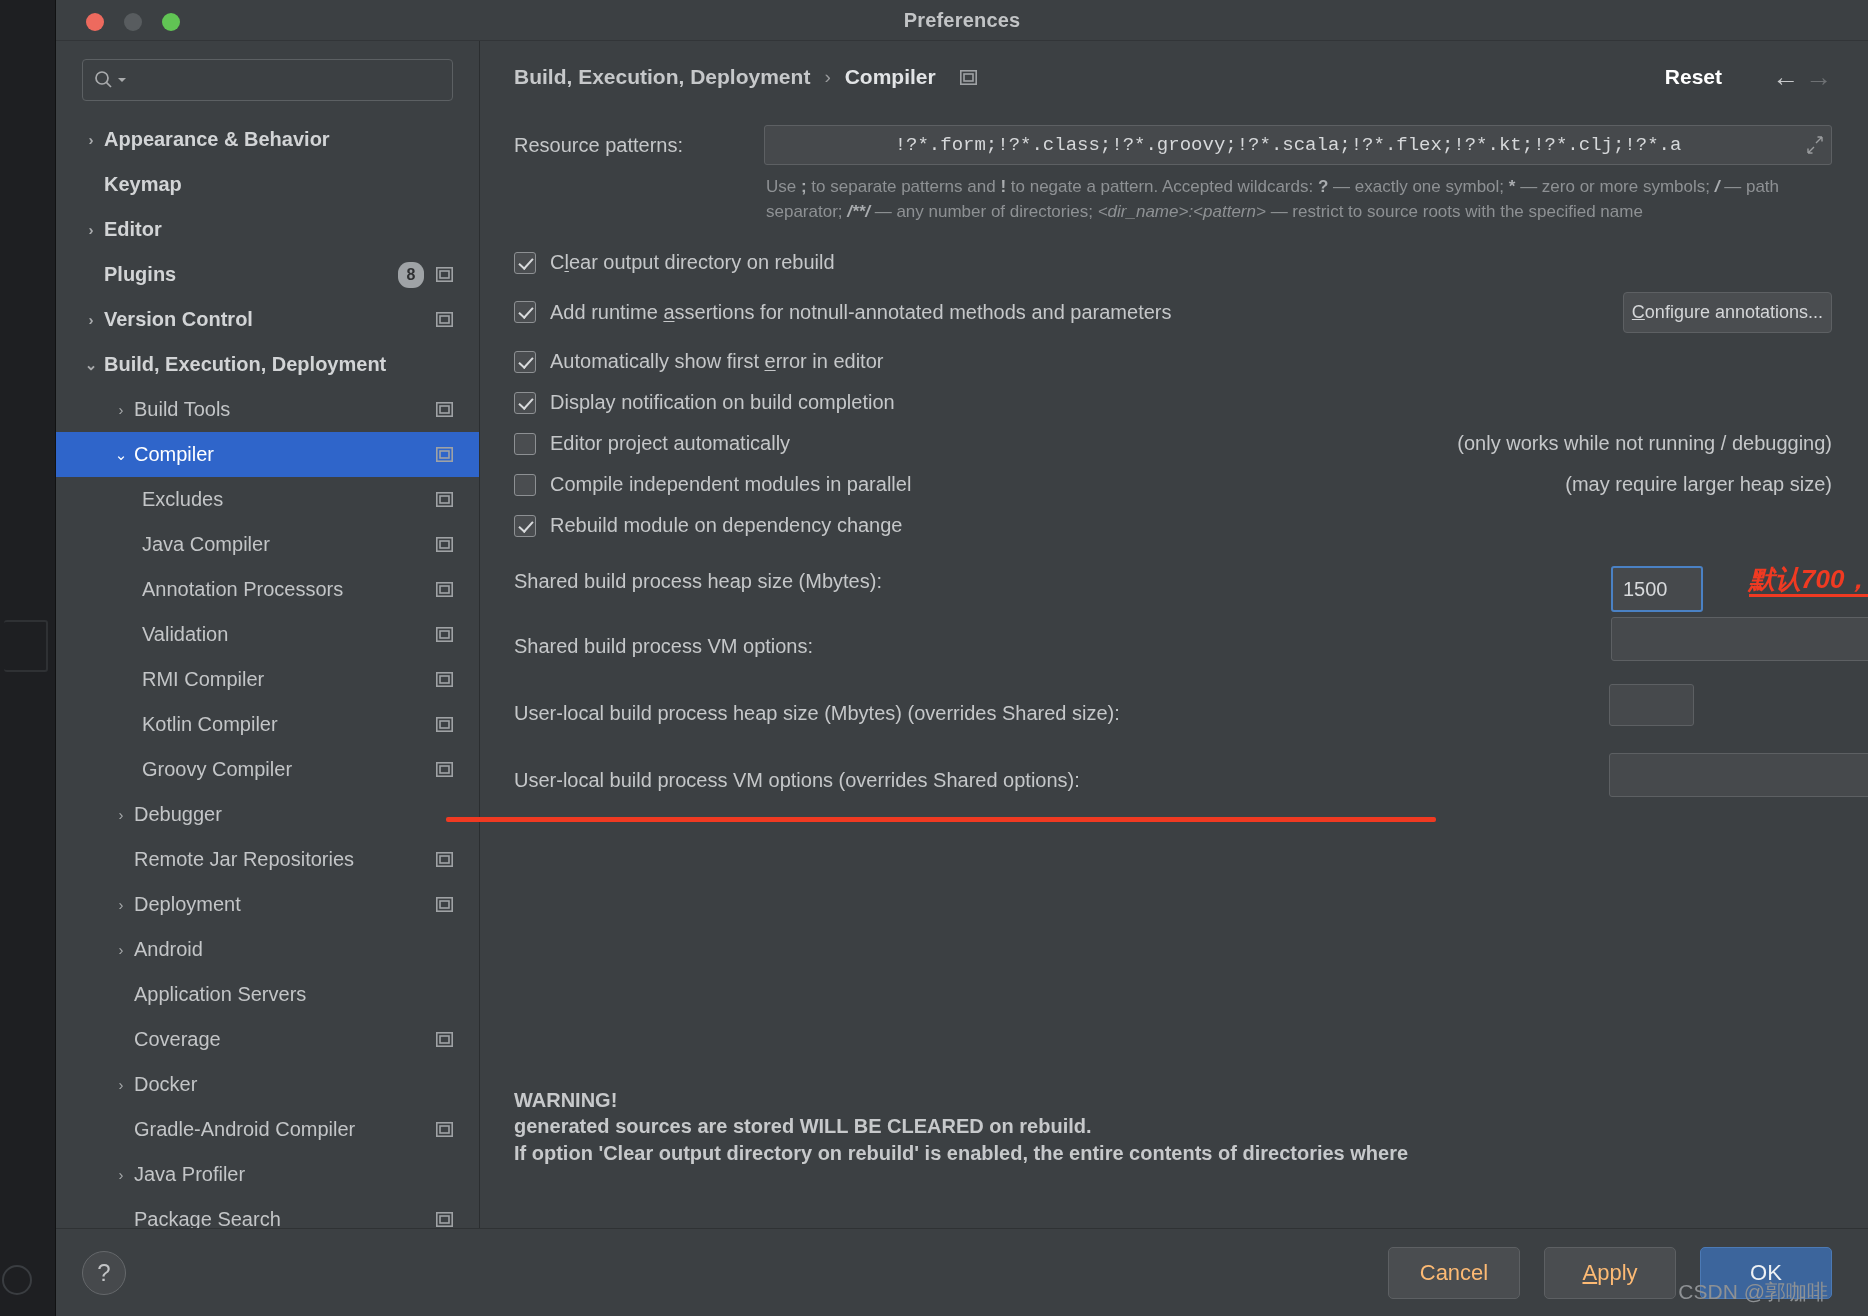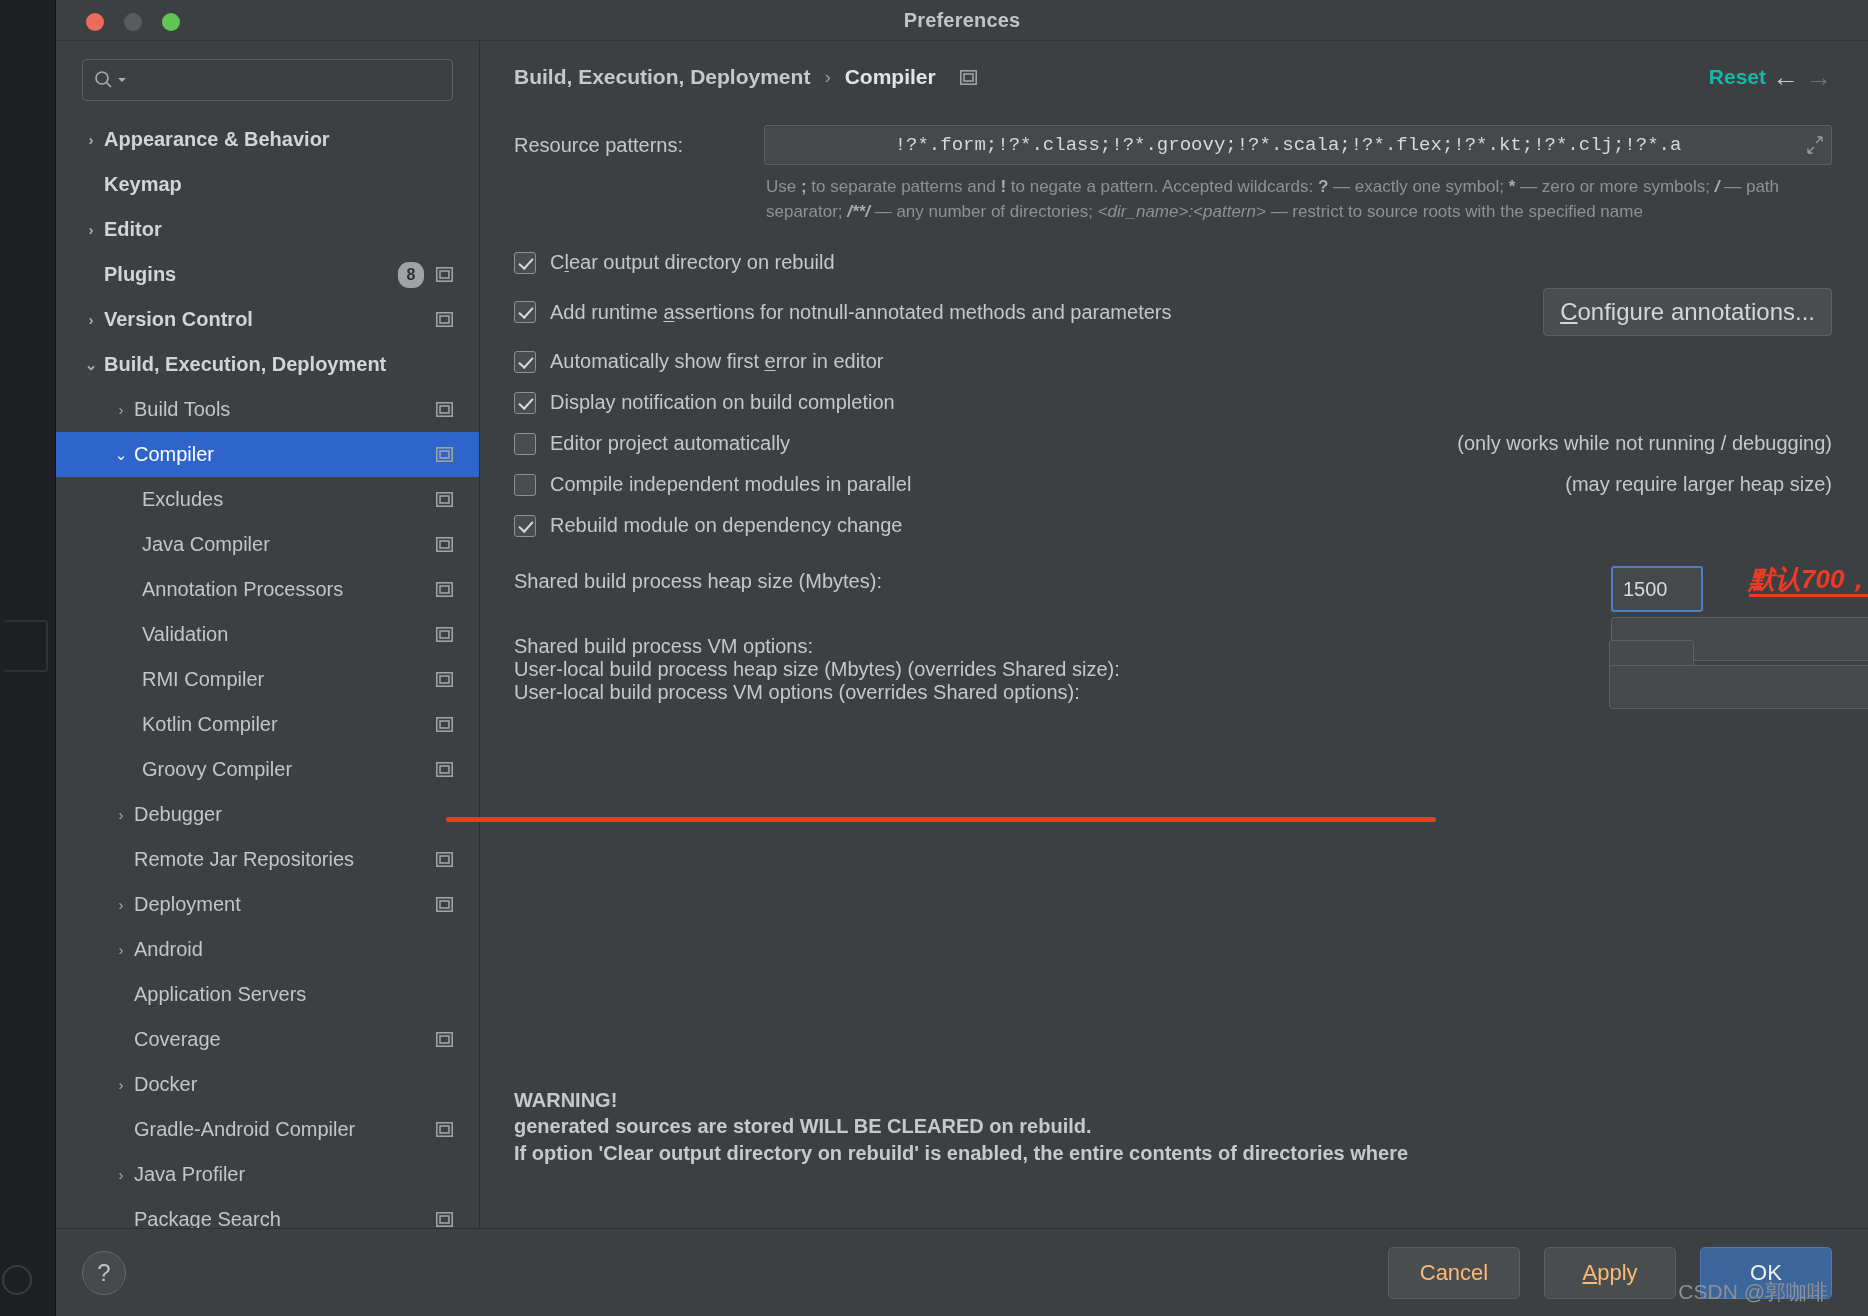--- a/index.html
+++ b/index.html
@@ -114,21 +114,22 @@
   .crumbbar {
     height: 72px; flex: 0 0 72px;
     display: flex; align-items: center;
     padding: 0 36px 0 34px;
   }
   .crumbs { display: flex; align-items: center; gap: 14px; font-size: 21px; font-weight: bold; color: #c6c8ca; }
   .crumb-sep { color: #9a9c9e; font-weight: normal; font-size: 19px; }
   .crumb-last { color: #e2e4e6; }
   .crumbbar .spacer { flex: 1; }
   .reset-btn {
-    color: #14b8a6; font-size: 21px; font-weight: bold; cursor: pointer;
+    color: #ffffff; font-size: 21px; font-weight: bold; cursor: pointer;
+    margin-right: 44px;
   }
   .nav-arrow { color: #c6c8ca; font-size: 27px; line-height: 1; margin-left: 6px; }
   .nav-arrow.dim { color: #6e7174; }
 
   .content { flex: 1 1 auto; position: relative; padding: 0 36px 0 34px; min-height: 0; }
 
   .res-row { margin-top: 12px; display: flex; align-items: center; }
   .res-label { width: 250px; flex: 0 0 250px; font-size: 20px; color: #c5c7c9; }
   .textfield {
     position: relative; background: #46494c;
@@ -169,21 +170,21 @@
     width: 6px; height: 12px;
     border: solid #d9dbdd; border-width: 0 2.4px 2.4px 0;
     transform: rotate(42deg);
   }
   .chk-label { font-size: 20px; color: #c5c7c9; }
   .chk-label u { text-decoration-thickness: 1px; text-underline-offset: 2px; }
   .chk-note { font-size: 20px; color: #c5c7c9; margin-left: auto; }
 
   .btn {
     background: #4a4d50; border: 1px solid #5d6063; border-radius: 4px;
-    color: #d4d6d8; font-size: 24px; padding: 9px 16px; cursor: pointer;
+    color: #d4d6d8; font-size: 18px; padding: 9px 8px; cursor: pointer;
     font-family: "Liberation Sans", sans-serif;
   }
   .cfg-ann { margin-left: auto; }
 
   .heap-row { display: flex; align-items: center; margin-top: 24px; position: relative; }
   .heap-label { font-size: 20px; color: #c5c7c9; }
   .heap-input {
     position: absolute; left: 1097px; top: -4px;
     width: 92px; height: 46px;
     background: #46494c; border: 2px solid #4a81c4; border-radius: 3px;
@@ -200,21 +201,21 @@
   .vm-row { display: flex; align-items: center; margin-top: 42px; position: relative; }
   .vm-field {
     position: absolute; left: 1097px; top: -18px;
     width: 485px; height: 44px;
   }
   .red-underline {
     position: absolute; left: -34px; top: 704px;
     width: 990px; height: 5px; background: #f03a22; border-radius: 2px;
   }
 
-  .ul-row { display: flex; align-items: center; position: relative; }
+  .ul-row { display: flex; align-items: center; margin-top: 44px; position: relative; }
   .ul-small {
     position: absolute; left: 1095px; top: -18px;
     width: 85px; height: 42px;
   }
   .ul-wide {
     position: absolute; left: 1095px; top: -16px;
     width: 487px; height: 44px;
   }
 
   .warning {

